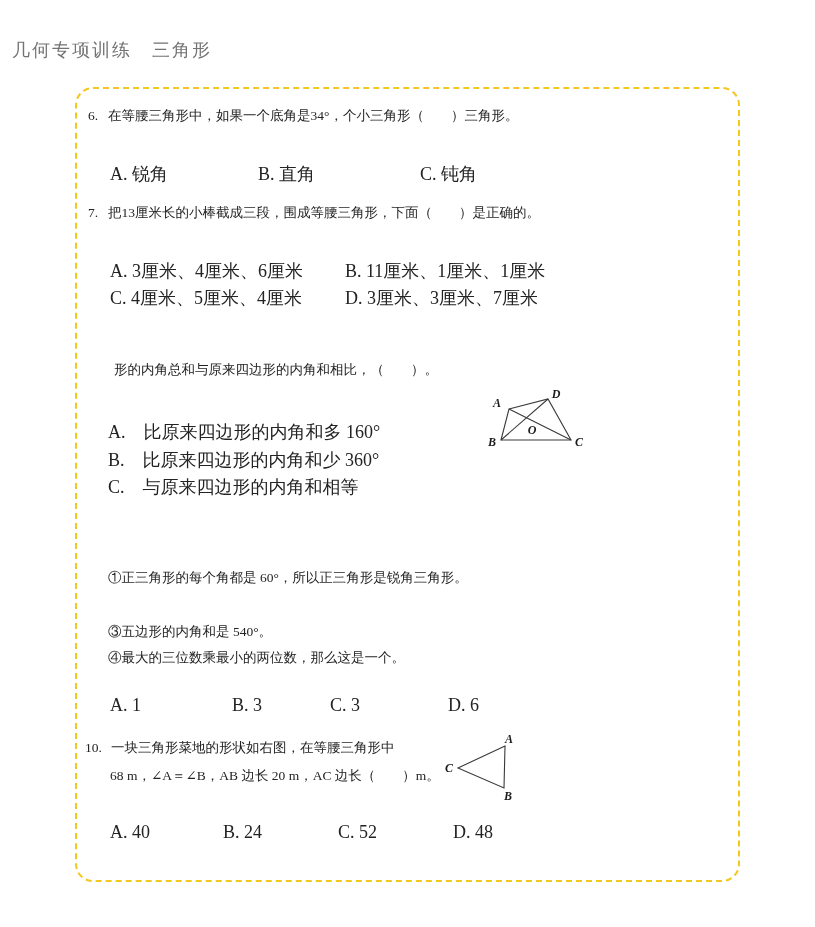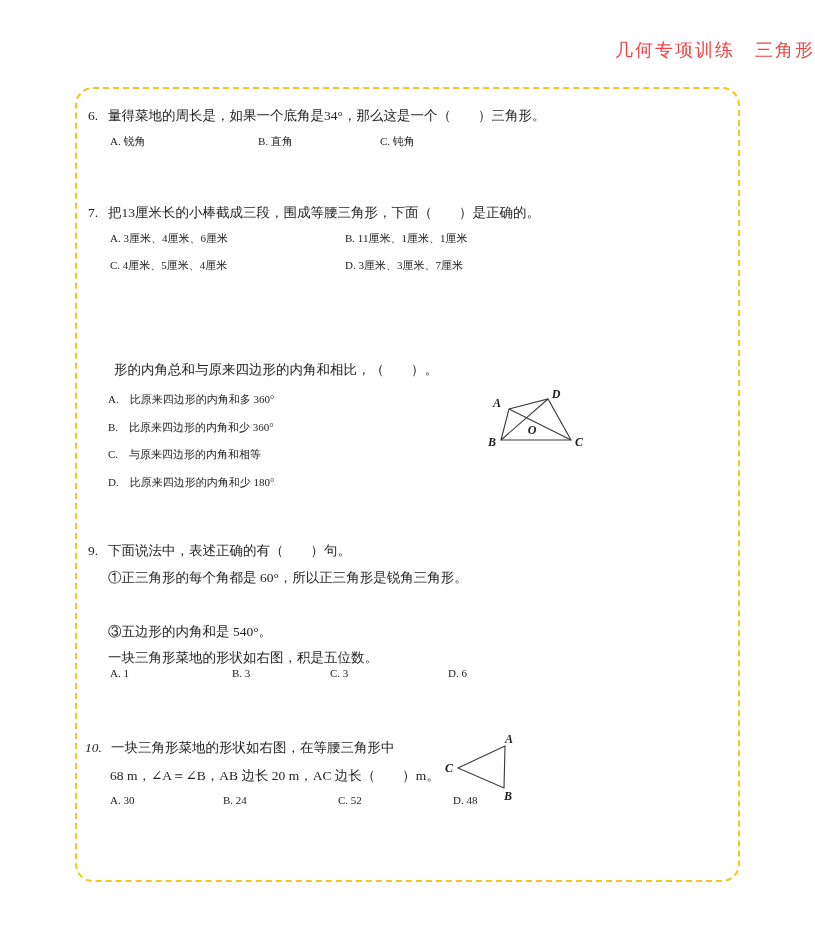--- a/index.html
+++ b/index.html
@@ -6,102 +6,98 @@
   .page{
     position:relative;
     width:815px;height:927px;
     background:#ffffff;
     font-family:"Liberation Serif","DejaVu Serif",serif;
     color:#232323;
     overflow:hidden;
   }
   .title{
     position:absolute;top:38px;left:12px;right:0;
-    text-align:right;
+    text-align:left;
     font-size:18px;
     letter-spacing:2px;
-    color:#ef4444;
+    color:#737373;
   }
   .border-box{
     position:absolute;
     left:75px;top:87px;width:661px;height:791px;
     border:2.5px dashed #f2c71e;
     border-radius:18px;
     pointer-events:none;
   }
   .line{position:absolute;white-space:nowrap;font-size:13.5px;line-height:18px;}
   .qnum{display:inline-block;}
   .qnum.w20{width:20px;}
-  .qnum.w26{width:26px;font-style:italic;}
-  .opt{position:absolute;white-space:nowrap;font-size:11px;}
+  .qnum.w26{width:26px;}
+  .opt{position:absolute;white-space:nowrap;font-size:18px;margin-top:28px;}
   svg{position:absolute;overflow:visible;}
   .fig-line{stroke:#3a3a3a;stroke-width:1.1;fill:none;}
   .fig-label{
     font-family:"Liberation Serif","DejaVu Serif",serif;
     font-style:italic;font-weight:bold;
     font-size:12px;fill:#1c1c1c;
   }
 </style>
 </head>
 <body>
 
 <div class="page">
 
   <div class="title">几何专项训练　三角形</div>
 
   <div class="border-box"></div>
 
   <div class="line" style="left:88px;top:107px">
-    <span class="qnum w20">6.</span><span>量得菜地的周长是，如果一个底角是34°，那么这是一个（　　）三角形。</span>
+    <span class="qnum w20">6.</span><span>在等腰三角形中，如果一个底角是34°，个小三角形（　　）三角形。</span>
   </div>
   <span class="opt" style="left:110px;top:134px">A. 锐角</span>
   <span class="opt" style="left:258px;top:134px">B. 直角</span>
-  <span class="opt" style="left:380px;top:134px">C. 钝角</span>
+  <span class="opt" style="left:420px;top:134px">C. 钝角</span>
 
   <div class="line" style="left:88px;top:204px">
     <span class="qnum w20">7.</span><span>把13厘米长的小棒截成三段，围成等腰三角形，下面（　　）是正确的。</span>
   </div>
   <span class="opt" style="left:110px;top:231px">A. 3厘米、4厘米、6厘米</span>
   <span class="opt" style="left:345px;top:231px">B. 11厘米、1厘米、1厘米</span>
   <span class="opt" style="left:110px;top:258px">C. 4厘米、5厘米、4厘米</span>
   <span class="opt" style="left:345px;top:258px">D. 3厘米、3厘米、7厘米</span>
 
   <div class="line" style="left:114px;top:361px">形的内角总和与原来四边形的内角和相比，（　　）。</div>
-  <span class="opt" style="left:108px;top:392px">A.　比原来四边形的内角和多 360°</span>
+  <span class="opt" style="left:108px;top:392px">A.　比原来四边形的内角和多 160°</span>
   <span class="opt" style="left:108px;top:420px">B.　比原来四边形的内角和少 360°</span>
   <span class="opt" style="left:108px;top:447px">C.　与原来四边形的内角和相等</span>
-  <span class="opt" style="left:108px;top:475px">D.　比原来四边形的内角和少 180°</span>
 
   <svg style="left:480px;top:386px" width="115" height="70" viewBox="0 0 115 70">
     <polygon class="fig-line" points="29,23 68,13 91,54 21,54"></polygon>
     <line class="fig-line" x1="29" y1="23" x2="91" y2="54"></line>
     <line class="fig-line" x1="21" y1="54" x2="68" y2="13"></line>
     <text class="fig-label" x="17" y="21" text-anchor="middle">A</text>
     <text class="fig-label" x="76" y="12" text-anchor="middle">D</text>
     <text class="fig-label" x="12" y="60" text-anchor="middle">B</text>
     <text class="fig-label" x="99" y="60" text-anchor="middle">C</text>
     <text class="fig-label" x="52" y="48" text-anchor="middle">O</text>
   </svg>
 
-  <div class="line" style="left:88px;top:542px">
-    <span class="qnum w20">9.</span><span>下面说法中，表述正确的有（　　）句。</span>
-  </div>
   <div class="line" style="left:108px;top:569px">①正三角形的每个角都是 60°，所以正三角形是锐角三角形。</div>
   <div class="line" style="left:108px;top:623px">③五边形的内角和是 540°。</div>
-  <div class="line" style="left:108px;top:649px">一块三角形菜地的形状如右图，积是五位数。</div>
+  <div class="line" style="left:108px;top:649px">④最大的三位数乘最小的两位数，那么这是一个。</div>
   <span class="opt" style="left:110px;top:667px">A. 1</span>
   <span class="opt" style="left:232px;top:667px">B. 3</span>
   <span class="opt" style="left:330px;top:667px">C. 3</span>
   <span class="opt" style="left:448px;top:667px">D. 6</span>
 
   <div class="line" style="left:85px;top:739px">
     <span class="qnum w26">10.</span><span>一块三角形菜地的形状如右图，在等腰三角形中</span>
   </div>
   <div class="line" style="left:110px;top:767px">68 m，∠A＝∠B，AB 边长 20 m，AC 边长（　　）m。</div>
-  <span class="opt" style="left:110px;top:794px">A. 30</span>
+  <span class="opt" style="left:110px;top:794px">A. 40</span>
   <span class="opt" style="left:223px;top:794px">B. 24</span>
   <span class="opt" style="left:338px;top:794px">C. 52</span>
   <span class="opt" style="left:453px;top:794px">D. 48</span>
 
   <svg style="left:445px;top:728px" width="85" height="80" viewBox="0 0 85 80">
     <polygon class="fig-line" points="60,18 13,40 59,60"></polygon>
     <text class="fig-label" x="64" y="15" text-anchor="middle">A</text>
     <text class="fig-label" x="4" y="44" text-anchor="middle">C</text>
     <text class="fig-label" x="63" y="72" text-anchor="middle">B</text>
   </svg>

